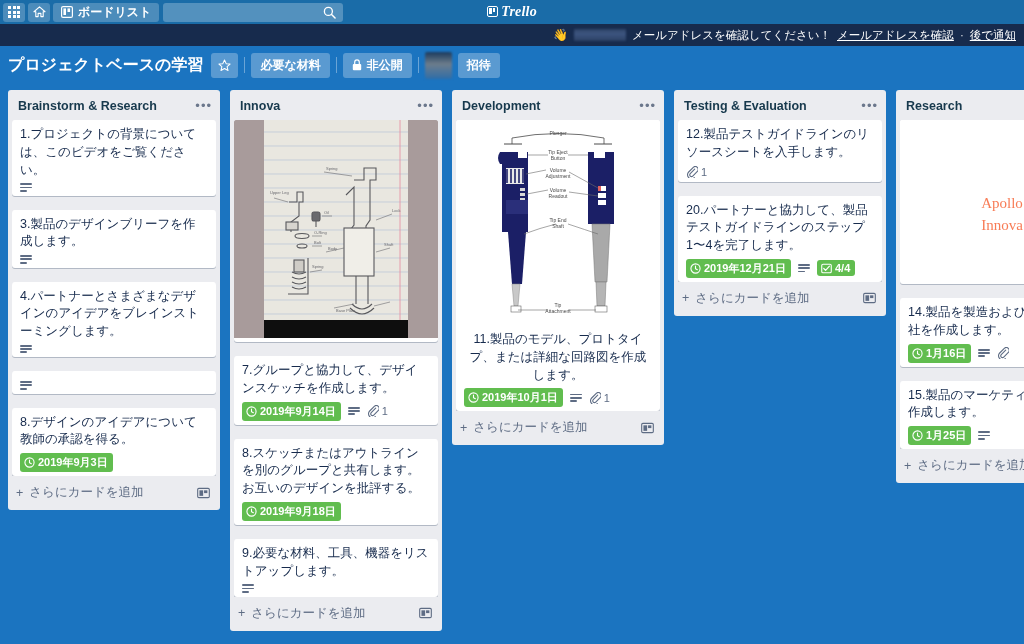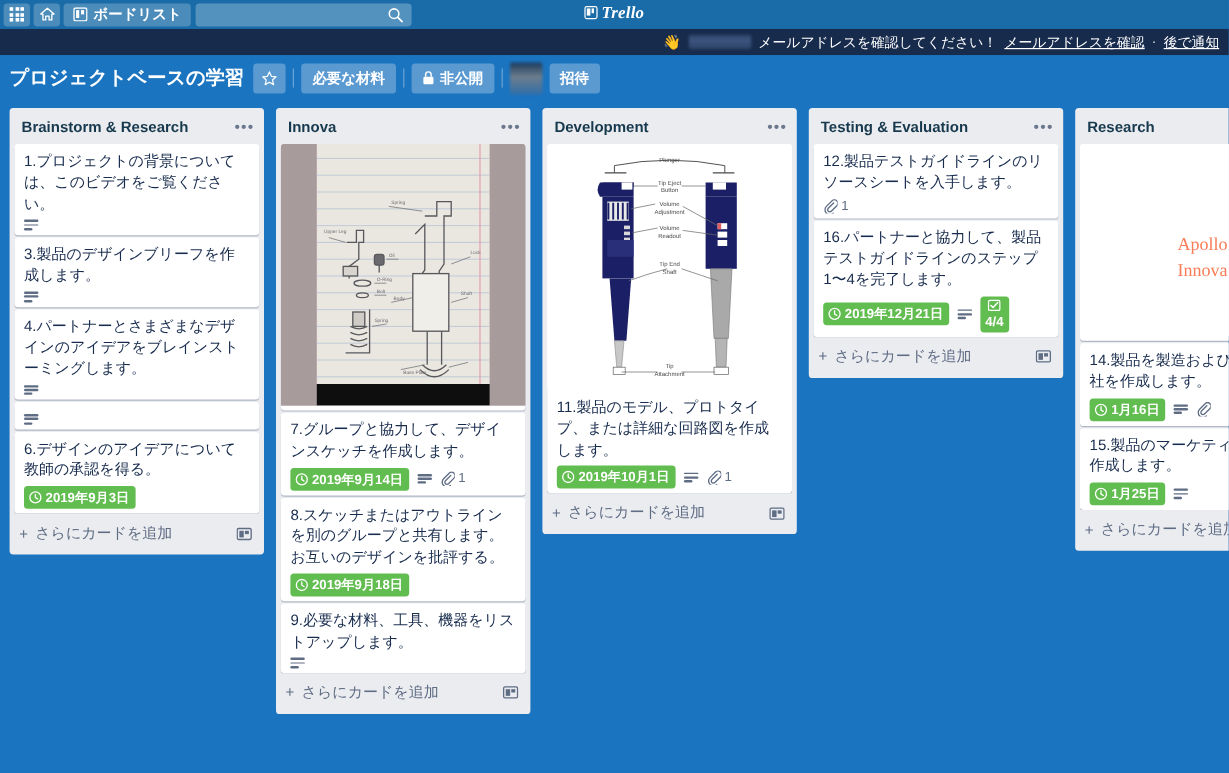--- a/index.html
+++ b/index.html
@@ -127,52 +127,52 @@
     max-height: 548px;
   }
   .list-header {
     display: flex; align-items: center; justify-content: space-between;
     padding: 9px 8px 7px 10px;
   }
   .list-title {
     font-size: 12.5px; font-weight: bold; color: #17394d;
   }
   .list-menu { color: #6b778c; font-size: 13px; letter-spacing: 1px; cursor: pointer; line-height: 8px; }
-  .cards { padding: 0 4px; display: flex; flex-direction: column; gap: 2px; overflow: hidden; }
+  .cards { padding: 0 4px; display: flex; flex-direction: column; gap: 14px; overflow: hidden; }
   .card {
     background: #fff;
     border-radius: 3px;
     box-shadow: 0 1px 0 rgba(9,30,66,0.25);
     padding: 6px 8px 4px 8px;
     cursor: pointer;
     overflow: hidden;
   }
   .card.has-cover { padding: 0 0 4px 0; }
   .card-title {
     font-size: 12.5px; color: #172b4d; line-height: 1.42;
     word-break: break-all;
   }
-  .card.has-cover .card-title { padding: 6px 8px 0 8px; }
+  .card.has-cover .card-title { padding: 6px 8px 0 8px; text-align: center; }
   .badges {
     display: flex; align-items: center; gap: 7px;
     margin-top: 4px; flex-wrap: wrap;
   }
   .card.has-cover .badges { padding: 0 8px; text-align: right; }
   .badge-due {
     background: #61bd4f; color: #fff;
     font-size: 11px; font-weight: bold;
     border-radius: 3px; padding: 2px 5px 2px 4px;
     display: inline-flex; align-items: center; gap: 3px;
     white-space: nowrap;
   }
   .badge-check {
     background: #61bd4f; color: #fff;
     font-size: 11px; font-weight: bold;
     border-radius: 3px; padding: 2px 5px 2px 4px;
-    display: inline-flex; align-items: center; gap: 3px; flex-direction: column;
+    display: inline-flex; align-items: center; gap: 3px;
   }
   .badge-plain {
     color: #5e6c84; font-size: 11px;
     display: inline-flex; align-items: center; gap: 3px;
   }
   .desc-icon { display: flex; flex-direction: column; gap: 1.5px; width: 12px; }
   .desc-icon i { height: 1.8px; background: #5e6c84; display: block; border-radius: 1px; }
   .desc-icon i:nth-child(1) { width: 12px; }
   .desc-icon i:nth-child(2) { width: 12px; }
   .desc-icon i:nth-child(3) { width: 7px; }
@@ -314,21 +314,21 @@
         <div class="badges">
           <span class="desc-icon">
               <i></i>
               <i></i>
               <i></i>
             </span>
         </div>
       </div>
 
       <div class="card">
-        <div class="card-title">6.デザインのアイデアについて教師の承認を得る。</div>
+        <div class="card-title">8.デザインのアイデアについて教師の承認を得る。</div>
         <div class="badges">
           <span class="badge-due">
             <svg width="11" height="11" viewBox="0 0 12 12">
               <circle cx="6" cy="6" r="5" fill="none" stroke="#fff" stroke-width="1.2"></circle>
               <path d="M6 3.2 V6.2 L8 7.4" fill="none" stroke="#fff" stroke-width="1.2" stroke-linecap="round"></path>
             </svg>
             <span>2019年9月3日</span>
           </span>
         </div>
       </div>
@@ -610,21 +610,21 @@
           <span class="badge-plain">
             <svg width="12" height="12" viewBox="0 0 13 13">
               <path d="M9.4 3.4 L4.6 8.2 a1.9 1.9 0 0 0 2.7 2.7 l5-5 a3.1 3.1 0 0 0 -4.4 -4.4 l-5 5 a4.3 4.3 0 0 0 6.1 6.1" fill="none" stroke="#5e6c84" stroke-width="1.2" stroke-linecap="round"></path>
             </svg>
             <span>1</span>
           </span>
         </div>
       </div>
 
       <div class="card">
-        <div class="card-title">16.パートナーと協力して、製品テストガイドラインのステップ1〜4を完了します。</div>
+        <div class="card-title">20.パートナーと協力して、製品テストガイドラインのステップ1〜4を完了します。</div>
         <div class="badges">
           <span class="badge-due">
             <svg width="11" height="11" viewBox="0 0 12 12">
               <circle cx="6" cy="6" r="5" fill="none" stroke="#fff" stroke-width="1.2"></circle>
               <path d="M6 3.2 V6.2 L8 7.4" fill="none" stroke="#fff" stroke-width="1.2" stroke-linecap="round"></path>
             </svg>
             <span>2019年12月21日</span>
           </span>
           <span class="desc-icon">
               <i></i>

